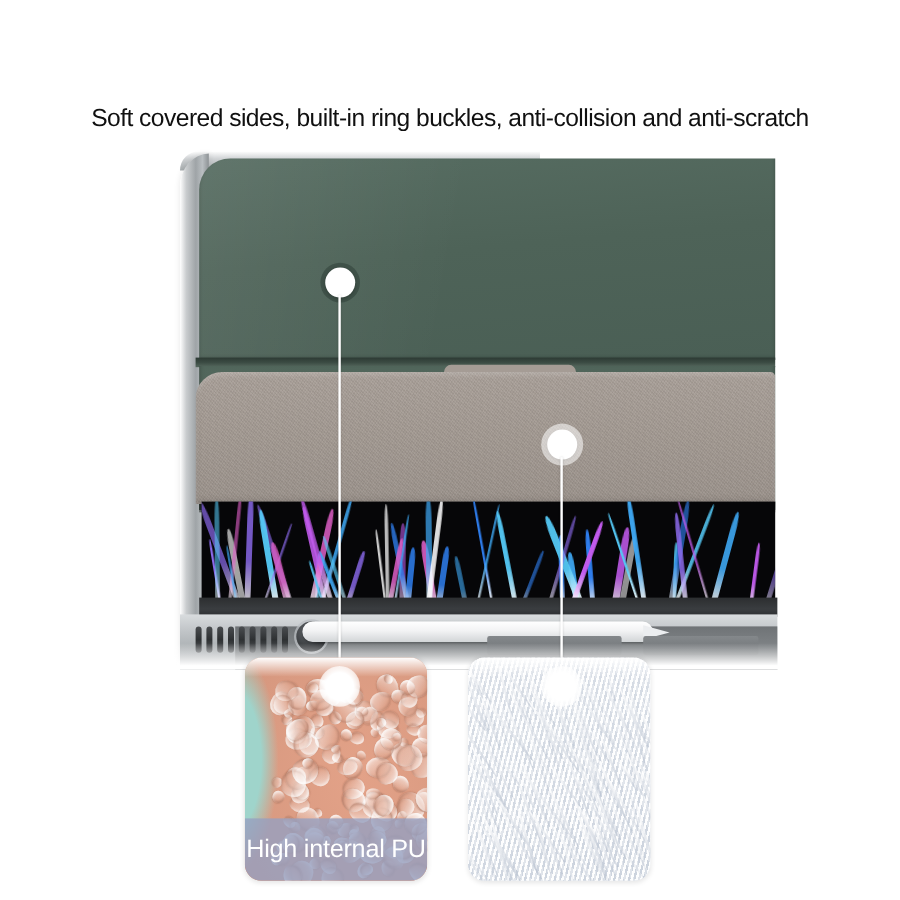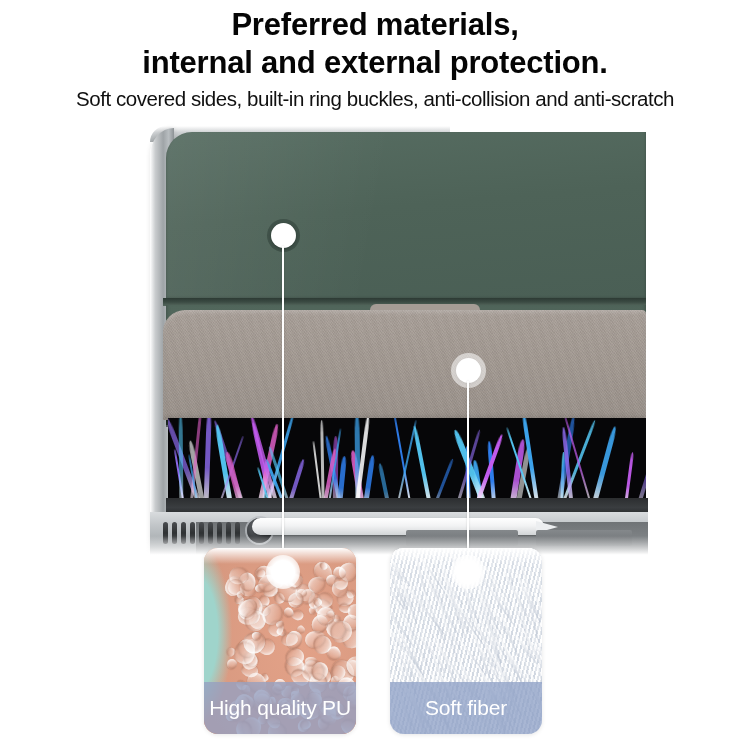--- a/index.html
+++ b/index.html
@@ -367,24 +367,20 @@
     letter-spacing: -0.2px;
     white-space: nowrap;
   }
   .thumb-label.pu { background: rgba(150,160,192,0.80); }
 </style>
 </head>
 <body>
 
 <div id="page">
 
-  <div class="headline">
-    <span class="line">Preferred materials,</span>
-    <span class="line">internal and external protection.</span>
-  </div>
   <div class="subhead">Soft covered sides, built-in ring buckles, anti-collision and anti-scratch</div>
 
   <div class="stage">
 
     <div class="rail-left-top"></div>
     <div class="rail-left"></div>
 
     <div class="cover-top"></div>
     <div class="cover-fold"></div>
     <div class="cover-bot"></div>
@@ -616,21 +612,21 @@
         <div class="pellet" style="width: 16.6684px; height: 17.0629px; left: 115.14px; top: 157.967px; transform: rotate(81deg); opacity: 0.87;"></div>
         <div class="pellet" style="width: 9.36853px; height: 8.30623px; left: 51.5414px; top: 21.1389px; transform: rotate(165deg); opacity: 0.91;"></div>
         <div class="pellet" style="width: 20.6794px; height: 19.3778px; left: 73.3725px; top: 33.9257px; transform: rotate(81deg); opacity: 0.82;"></div>
         <div class="pellet" style="width: 7.43791px; height: 7.06206px; left: 123.209px; top: 63.0821px; transform: rotate(61deg); opacity: 0.7;"></div>
         <div class="pellet" style="width: 14.8205px; height: 14.5224px; left: 84.1737px; top: 25.8715px; transform: rotate(9deg); opacity: 0.79;"></div>
         <div class="pellet" style="width: 8.8228px; height: 8.31614px; left: 47.9053px; top: 83.6341px; transform: rotate(346deg); opacity: 0.96;"></div>
         <div class="pellet" style="width: 15.7826px; height: 12.512px; left: 83.4874px; top: 24.8054px; transform: rotate(276deg); opacity: 0.8;"></div>
         <div class="pellet" style="width: 15.5323px; height: 15.4997px; left: 49.7029px; top: 141.659px; transform: rotate(24deg); opacity: 0.96;"></div>
       </div>
     <div class="thumb-top-fade"></div>
-    <div class="thumb-label pu">High quality PU</div>
+    <div class="thumb-label pu">High internal PU</div>
   </div>
 
   <div class="thumb thumb-fib">
     <div class="fib-bg" id="fib-bg">
         <div class="fib-strand" style="left: 41.1295px; top: 5.56707px; height: 39.3357px; transform: rotate(-34.1deg); opacity: 0.85;"></div>
         <div class="fib-strand" style="left: 48.1118px; top: 1.54651px; height: 51.2387px; transform: rotate(-17.3deg); opacity: 0.4;"></div>
         <div class="fib-strand" style="left: 149.68px; top: 29.8579px; height: 20.0154px; transform: rotate(-29.7deg); opacity: 0.5;"></div>
         <div class="fib-strand" style="left: 105.342px; top: 131.324px; height: 72.3609px; transform: rotate(-20.3deg); opacity: 0.54;"></div>
         <div class="fib-strand" style="left: 14.1292px; top: 134.156px; height: 50.9842px; transform: rotate(-23.7deg); opacity: 0.83;"></div>
         <div class="fib-strand" style="left: 100.465px; top: 137.189px; height: 42.726px; transform: rotate(-22.1deg); opacity: 0.41;"></div>
@@ -793,19 +789,18 @@
         <div class="fib-strand" style="left: 70.8523px; top: 30.3622px; height: 73.2106px; transform: rotate(-35.4deg); opacity: 0.9;"></div>
         <div class="fib-strand" style="left: 34.0088px; top: 83.2609px; height: 25.7073px; transform: rotate(-37deg); opacity: 0.59;"></div>
         <div class="fib-strand" style="left: 148.636px; top: 114.77px; height: 22.2526px; transform: rotate(-17.1deg); opacity: 0.82;"></div>
         <div class="fib-strand" style="left: 65.5125px; top: 31.4135px; height: 60.6121px; transform: rotate(-16deg); opacity: 0.64;"></div>
         <div class="fib-strand" style="left: 60.1376px; top: 12.9804px; height: 63.9895px; transform: rotate(-14.4deg); opacity: 0.68;"></div>
         <div class="fib-strand" style="left: 115.792px; top: 111.523px; height: 56.0091px; transform: rotate(-19.1deg); opacity: 0.67;"></div>
         <div class="fib-strand" style="left: 88.7041px; top: 133.231px; height: 69.5255px; transform: rotate(-36.4deg); opacity: 0.72;"></div>
         <div class="fib-strand" style="left: 103.536px; top: 72.1468px; height: 20.4724px; transform: rotate(-17.8deg); opacity: 0.71;"></div>
       </div>
     <div class="thumb-top-fade"></div>
-    <div class="thumb-label">Soft fiber</div>
   </div>
 
   <div class="glow-dot glow-a"></div>
   <div class="glow-dot glow-b"></div>
 
 </div>
 
 </body></html>

